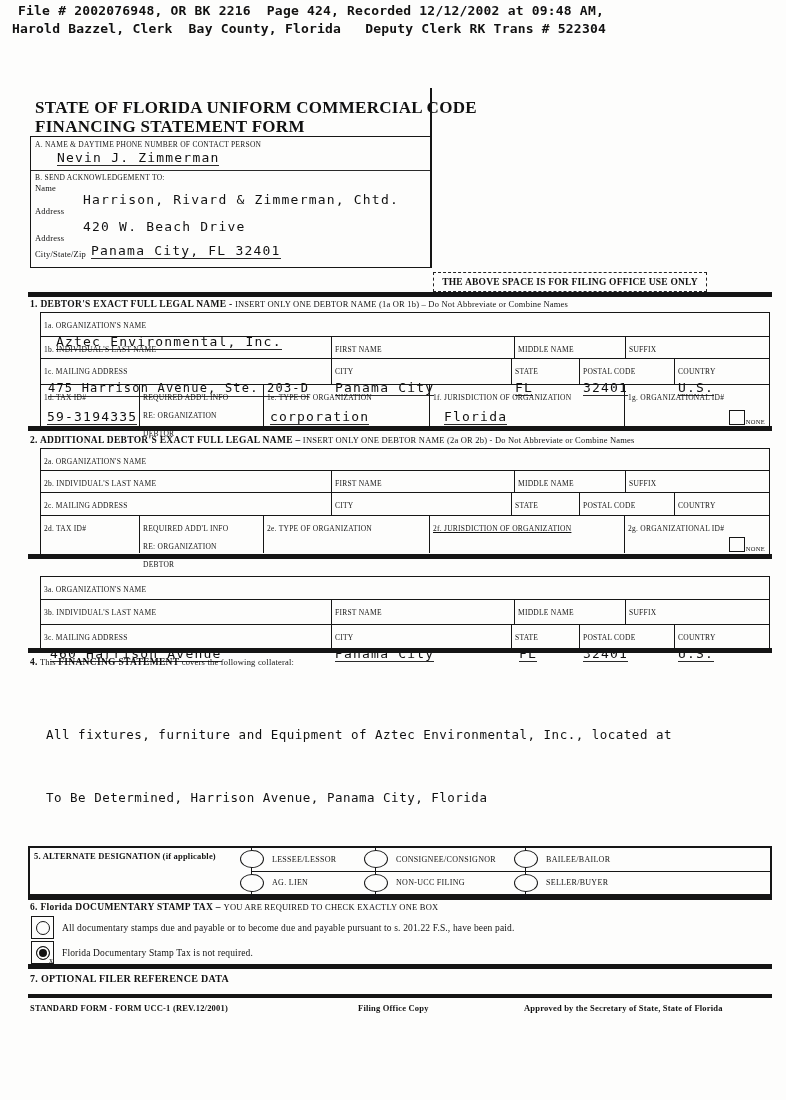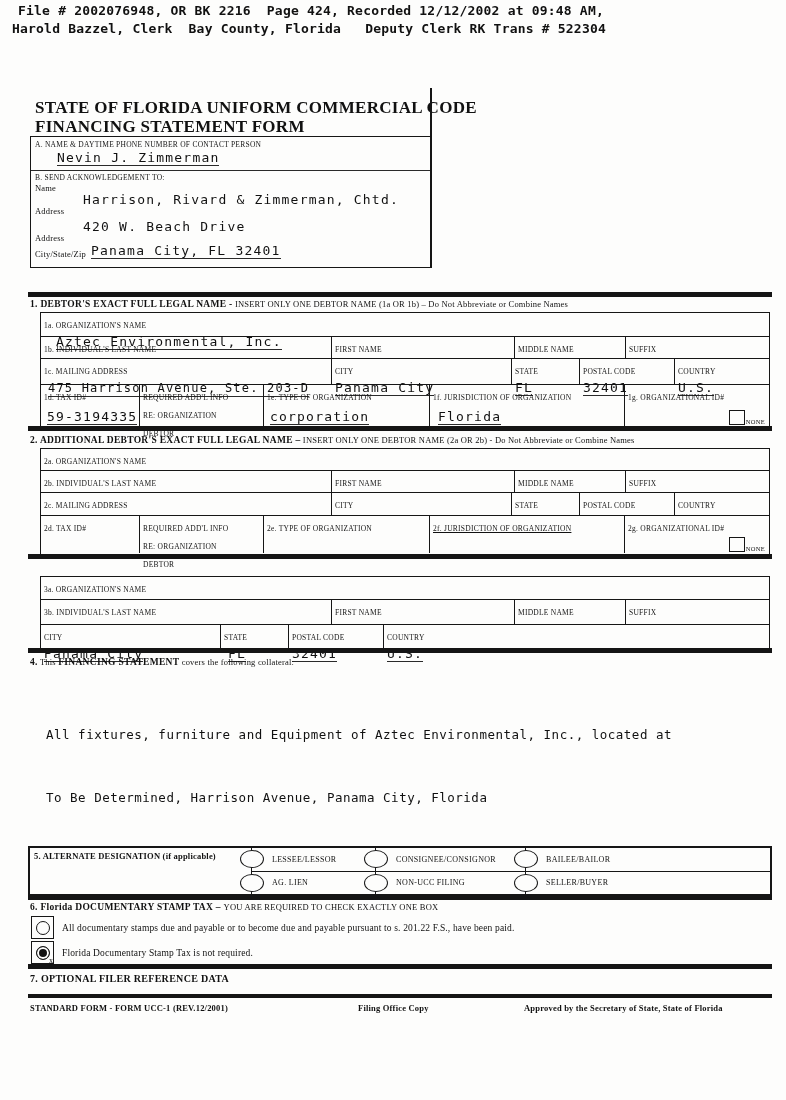--- a/index.html
+++ b/index.html
@@ -60,20 +60,21 @@
     <div class="abs lbl9" style="left:4px;top:46px;">Name</div>
     <div class="abs val nb" style="left:52px;top:55px;">Harrison, Rivard &amp; Zimmerman, Chtd.</div>
     <div class="abs lbl9" style="left:4px;top:69px;">Address</div>
     <div class="abs val nb" style="left:52px;top:82px;">420 W. Beach Drive</div>
     <div class="abs lbl9" style="left:4px;top:96px;">Address</div>
     <div class="abs lbl9" style="left:4px;top:112px;">City/State/Zip</div>
     <div class="abs val" style="left:60px;top:106px;">Panama City, FL  32401</div>
   </div>
   <div class="vline" style="left:430px;top:88px;height:180px;"></div>
 
+  <div class="dashedbox" style="left:433px;top:272px;width:272px;height:18px;">THE ABOVE SPACE IS FOR FILING OFFICE USE ONLY</div>
 
   <div class="bar" style="left:28px;top:292px;width:744px;"></div>
 
   <div class="abs sechdr" style="left:30px;top:299px;">
     <b>1. DEBTOR'S EXACT FULL LEGAL NAME -</b><span> INSERT ONLY ONE DEBTOR NAME (1a OR 1b) – Do Not Abbreviate or Combine Names</span>
   </div>
   <div class="grid" style="left:40px;top:312px;width:730px;height:116px;">
     <div class="row" style="height:24px;">
       <div class="cell" style="flex:1;">
         <span class="lbl">1a. ORGANIZATION'S NAME</span><br>
@@ -117,21 +118,21 @@
         <span class="lbl">REQUIRED ADD'L INFO</span><br>
         <span class="lbl">RE: ORGANIZATION</span><br>
         <span class="lbl">DEBTOR</span>
       </div>
       <div class="cell" style="width:166px;">
         <span class="lbl">1e. TYPE OF ORGANIZATION</span>
         <span class="val botval">corporation</span>
       </div>
       <div class="cell" style="width:195px;">
         <span class="lbl">1f. JURISDICTION OF ORGANIZATION</span>
-        <span class="val botval" style="left:8px;">Florida</span>
+        <span class="val botval" style="left:14px;">Florida</span>
       </div>
       <div class="cell" style="flex:1;">
         <span class="lbl">1g. ORGANIZATIONAL ID#</span>
         <span class="nonebox">
           <span class="cbsq"></span>
           <span class="nonetxt">NONE</span>
         </span>
       </div>
     </div>
   </div>
@@ -185,20 +186,24 @@
         <span class="lbl">3a. ORGANIZATION'S NAME</span><br>
       </div>
     </div>
     <div class="row" style="height:25px;">
       <div class="cell" style="width:291px;"><span class="lbl">3b. INDIVIDUAL'S LAST NAME</span></div>
       <div class="cell" style="width:183px;"><span class="lbl">FIRST NAME</span></div>
       <div class="cell" style="width:111px;"><span class="lbl">MIDDLE NAME</span></div>
       <div class="cell" style="flex:1;"><span class="lbl">SUFFIX</span></div>
     </div>
     <div class="row" style="height:23px;">
+      <div class="cell" style="width:291px;">
+        <span class="lbl">3c. MAILING ADDRESS</span><br>
+        <span class="val" style="margin-left:6px;margin-top:-2px;">460 Harrison Avenue</span>
+      </div>
       <div class="cell" style="width:180px;">
         <span class="lbl">CITY</span><br>
         <span class="val" style="margin-top:-2px;">Panama City</span>
       </div>
       <div class="cell" style="width:68px;">
         <span class="lbl">STATE</span><br>
         <span class="val" style="margin-left:4px;margin-top:-2px;">FL</span>
       </div>
       <div class="cell" style="width:95px;">
         <span class="lbl">POSTAL CODE</span><br>

